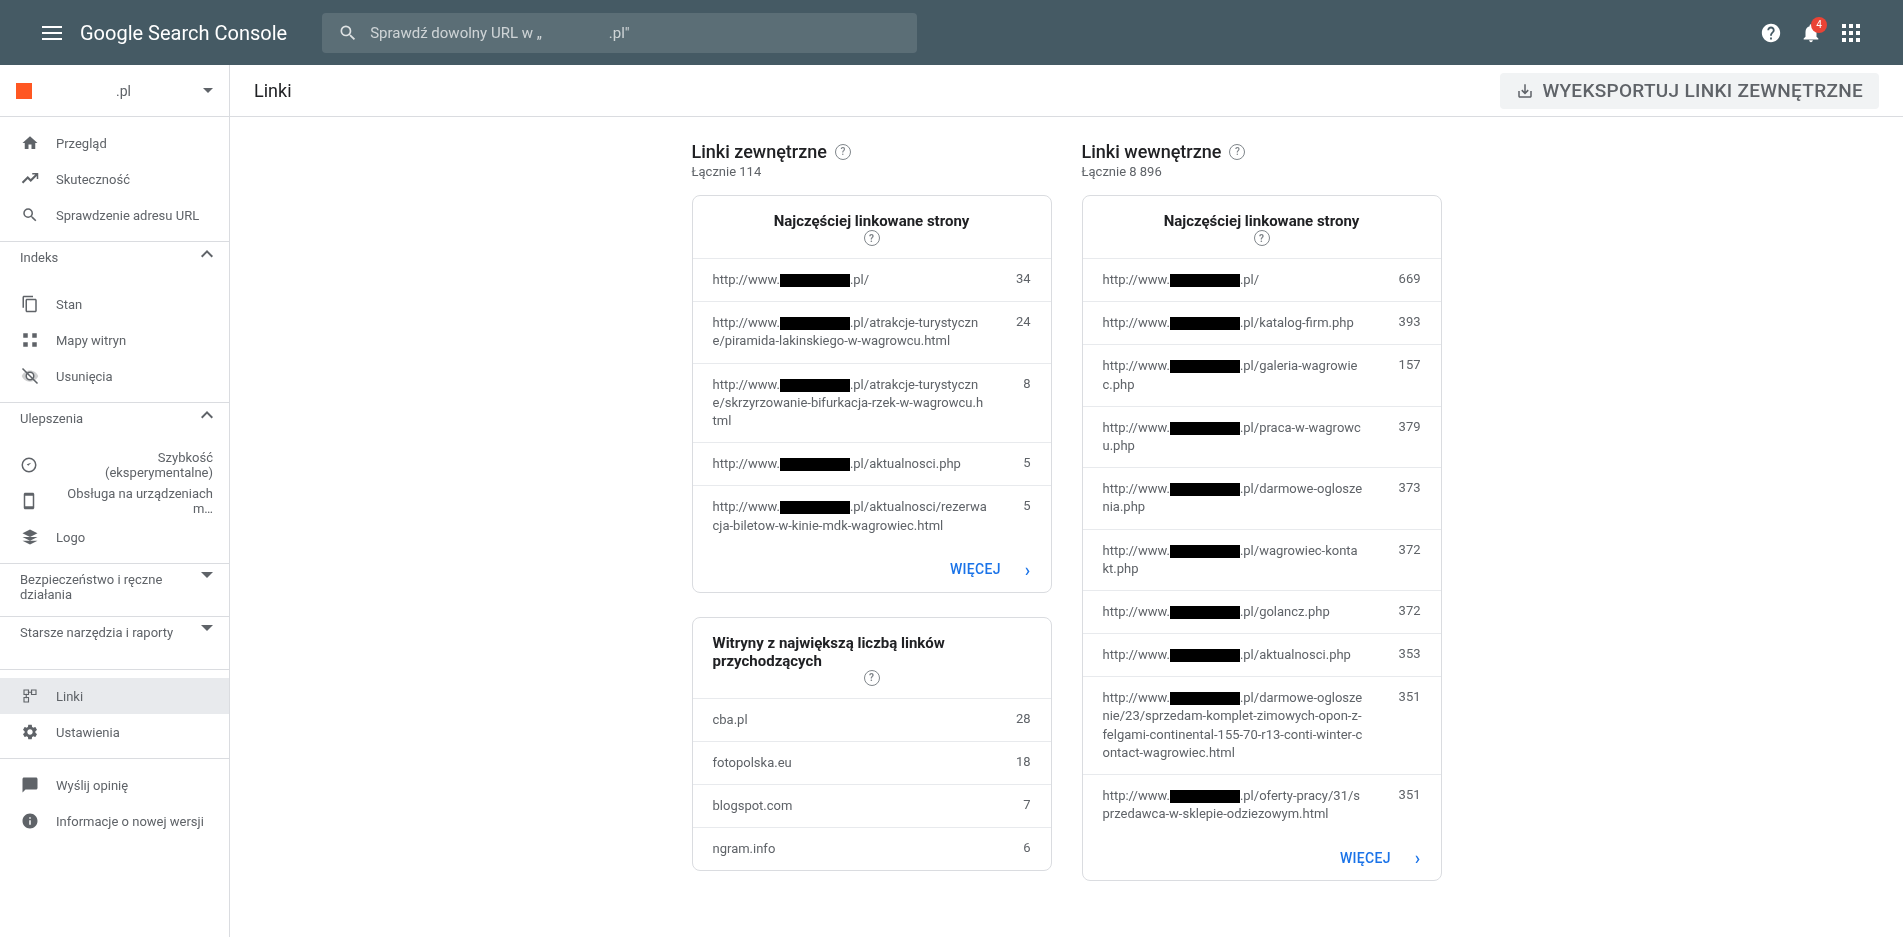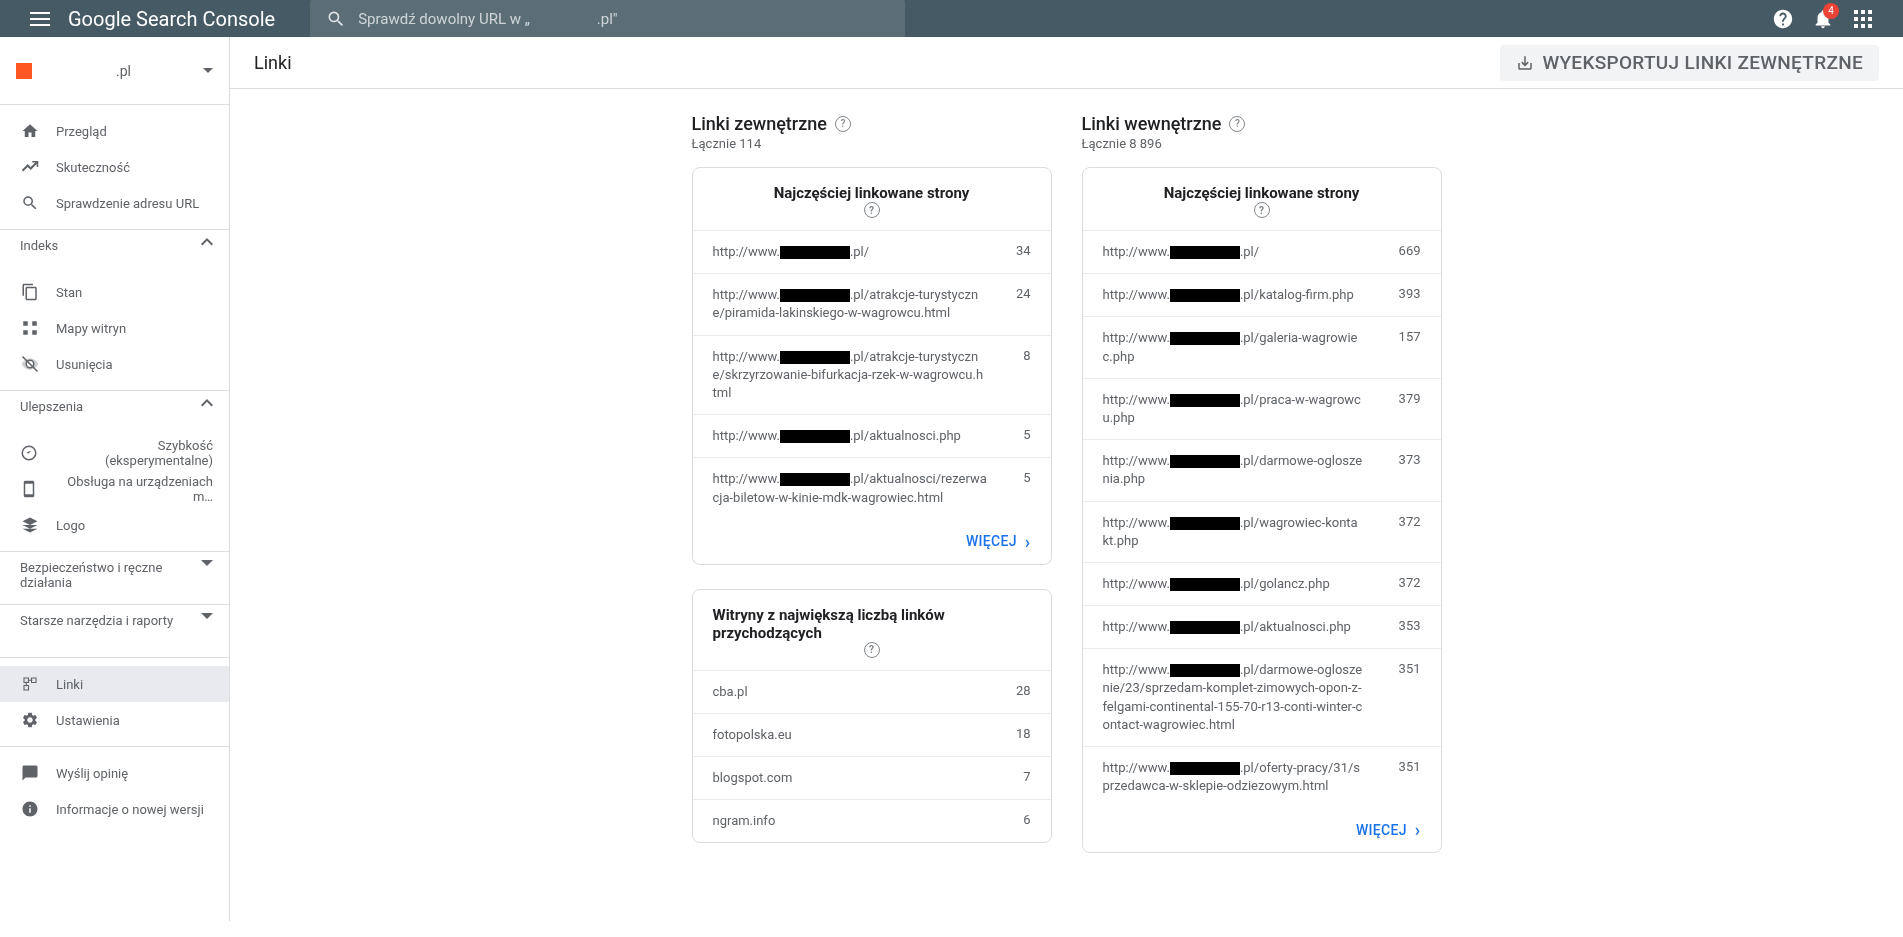--- a/index.html
+++ b/index.html
@@ -1,19 +1,19 @@
 <!DOCTYPE html>
 <html><head>
 <meta charset="utf-8">
 <style>
 * { margin: 0; padding: 0; box-sizing: border-box; font-family: 'Roboto', Arial, sans-serif; }
 body { background: #fff; color: #202124; overflow: hidden; }
 
 
-.header { height: 37px; background: #455a64; display: flex; align-items: center; padding: 0 20px; color: #fff; }
+.header { height: 65px; background: #455a64; display: flex; align-items: center; padding: 0 32px; color: #fff; }
 .menu-btn { width: 40px; height: 40px; display: flex; align-items: center; justify-content: center; cursor: pointer; }
 .menu-icon { width: 20px; height: 2px; background: #fff; position: relative; }
 .menu-icon::before, .menu-icon::after { content: ''; position: absolute; width: 20px; height: 2px; background: #fff; left: 0; }
 .menu-icon::before { top: -6px; } .menu-icon::after { top: 6px; }
 .logo { margin-left: 8px; font-size: 20px; font-weight: 400; display: flex; align-items: center; gap: 4px; }
 .search-bar { flex: 0 0 595px; margin-left: 35px; height: 40px; background: rgba(255,255,255,0.12); border-radius: 4px; display: flex; align-items: center; padding: 0 16px; }
 .search-bar svg { opacity: 0.8; }
 .search-bar input { flex: 1; background: none; border: none; outline: none; color: #fff; font-size: 15px; margin-left: 12px; }
 .search-bar input::placeholder { color: rgba(255,255,255,0.7); }
 .header-spacer { flex: 1; }
@@ -21,21 +21,21 @@
 .badge { position: absolute; top: 4px; right: 4px; background: #ea4335; color: #fff; font-size: 10px; width: 16px; height: 16px; border-radius: 8px; display: flex; align-items: center; justify-content: center; }
 .apps-grid { display: grid; grid-template-columns: repeat(3, 4px); grid-template-rows: repeat(3, 4px); gap: 3px; }
 .apps-grid span { background: #fff; width: 4px; height: 4px; }
 
 .app-body { display: flex; height: calc(100vh - 53px); }
 
 
 .sidebar { width: 230px; border-right: 1px solid #dadce0; display: flex; flex-direction: column; background: #fff; overflow-y: auto; }
 .sidebar::-webkit-scrollbar { width: 12px; }
 .sidebar::-webkit-scrollbar-thumb { background: #dadce0; border-radius: 6px; }
-.site-selector { height: 68px; display: flex; align-items: center; padding: 0 16px; border-bottom: 1px solid #dadce0; cursor: pointer; }
+.site-selector { height: 52px; display: flex; align-items: center; padding: 0 16px; border-bottom: 1px solid #dadce0; cursor: pointer; }
 .site-icon { width: 16px; height: 16px; background: #ff5722; margin-right: 12px; }
 .site-label { flex: 1; font-size: 14px; text-align: center; color: #5f6368; }
 .dropdown-arrow { color: #5f6368; }
 
 .nav-section { padding: 8px 0; border-bottom: 1px solid #dadce0; }
 .nav-section.no-border { border-bottom: none; }
 .nav-item { height: 36px; display: flex; align-items: center; padding: 0 16px 0 20px; cursor: pointer; font-size: 13px; color: #5f6368; text-align: right; }
 .nav-item.active { background: #e8eaed; }
 .nav-item .icon { width: 20px; margin-right: 16px; display: flex; align-items: center; justify-content: center; }
 .nav-header { height: 36px; display: flex; align-items: flex-start; padding: 0 16px 0 20px; font-size: 13px; color: #5f6368; cursor: pointer; }
@@ -53,21 +53,21 @@
 .col-title { font-size: 18px; font-weight: 500; color: #202124; display: flex; align-items: center; gap: 8px; }
 .col-subtitle { font-size: 13px; color: #5f6368; margin-top: 2px; }
 .help-icon { width: 16px; height: 16px; border: 1.5px solid #80868b; border-radius: 50%; display: inline-flex; align-items: center; justify-content: center; font-size: 10px; color: #80868b; }
 
 .card { border: 1px solid #dadce0; border-radius: 8px; margin-bottom: 24px; background: #fff; }
 .card-header { padding: 16px 20px 12px; font-size: 15px; font-weight: 700; display: flex; align-items: center; justify-content: space-between; flex-direction: column; }
 .card-row { display: flex; padding: 12px 20px; border-top: 1px solid #e8eaed; font-size: 13px; color: #5f6368; cursor: pointer; gap: 20px; }
 .row-url { flex: 1; word-break: break-all; line-height: 1.4; }
 .redact { display: inline-block; background: #000; width: 70px; height: 13px; vertical-align: middle; }
 .row-count { margin-left: 16px; color: #5f6368; }
-.card-footer { padding: 12px 20px; display: flex; justify-content: flex-end; align-items: center; gap: 8px; color: #1a73e8; font-size: 14px; font-weight: 500; cursor: pointer; letter-spacing: 0.3px; }
+.card-footer { padding: 12px 20px; display: flex; justify-content: flex-end; align-items: center; gap: 24px; color: #1a73e8; font-size: 14px; font-weight: 500; cursor: pointer; letter-spacing: 0.3px; }
 .card-footer .arrow { font-size: 18px; }
 
 svg { fill: currentColor; }
 </style>
 </head>
 <body>
 
 <div class="header">
   <div class="menu-btn">
       <div class="menu-icon"></div>

